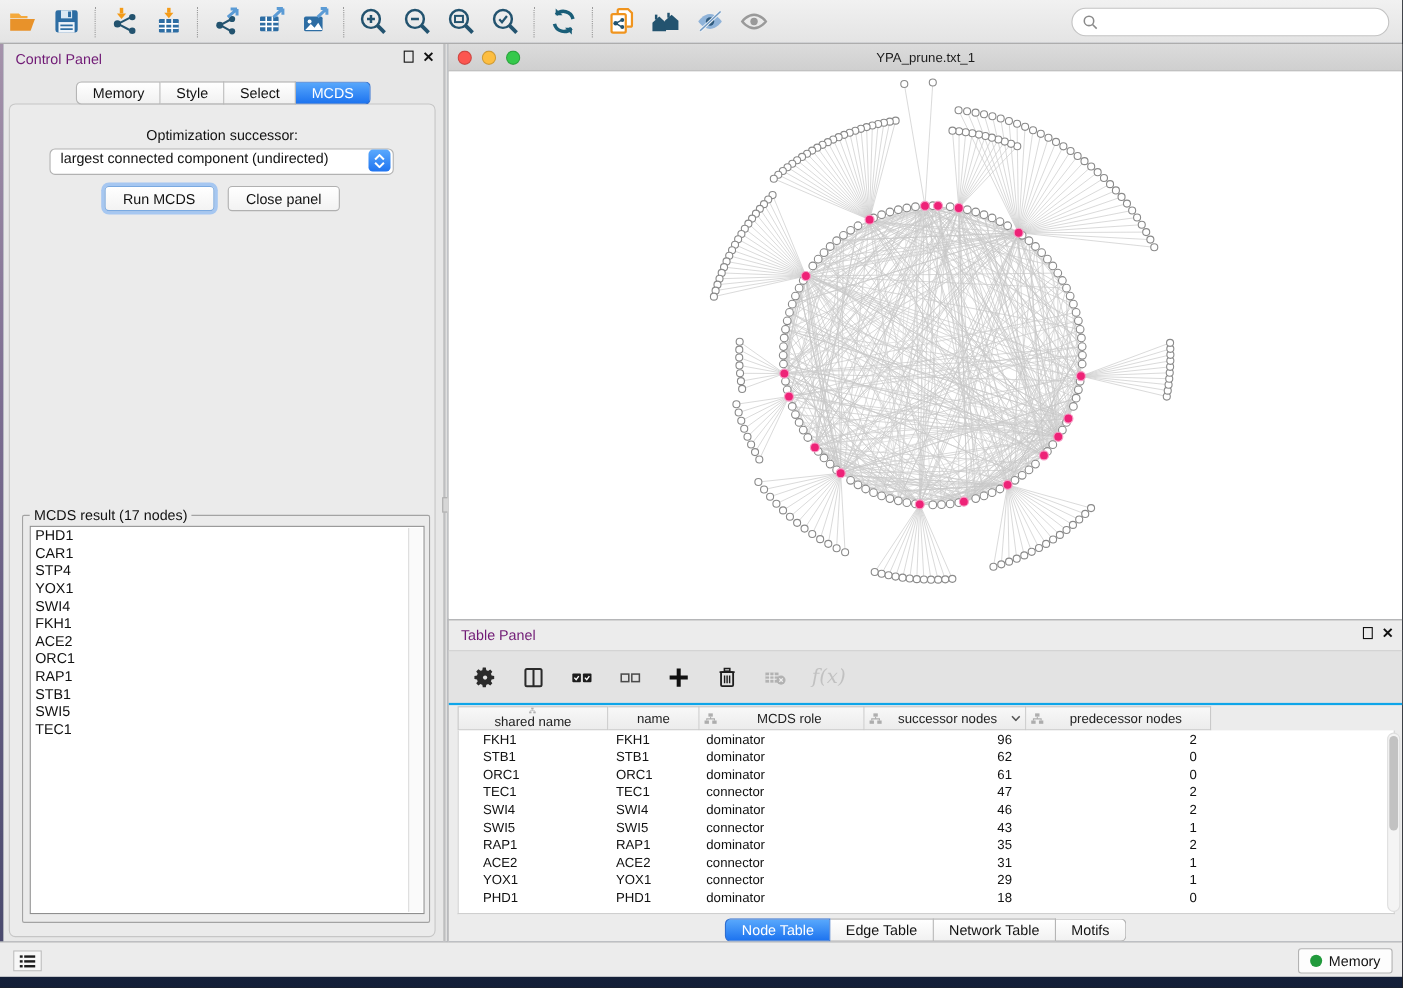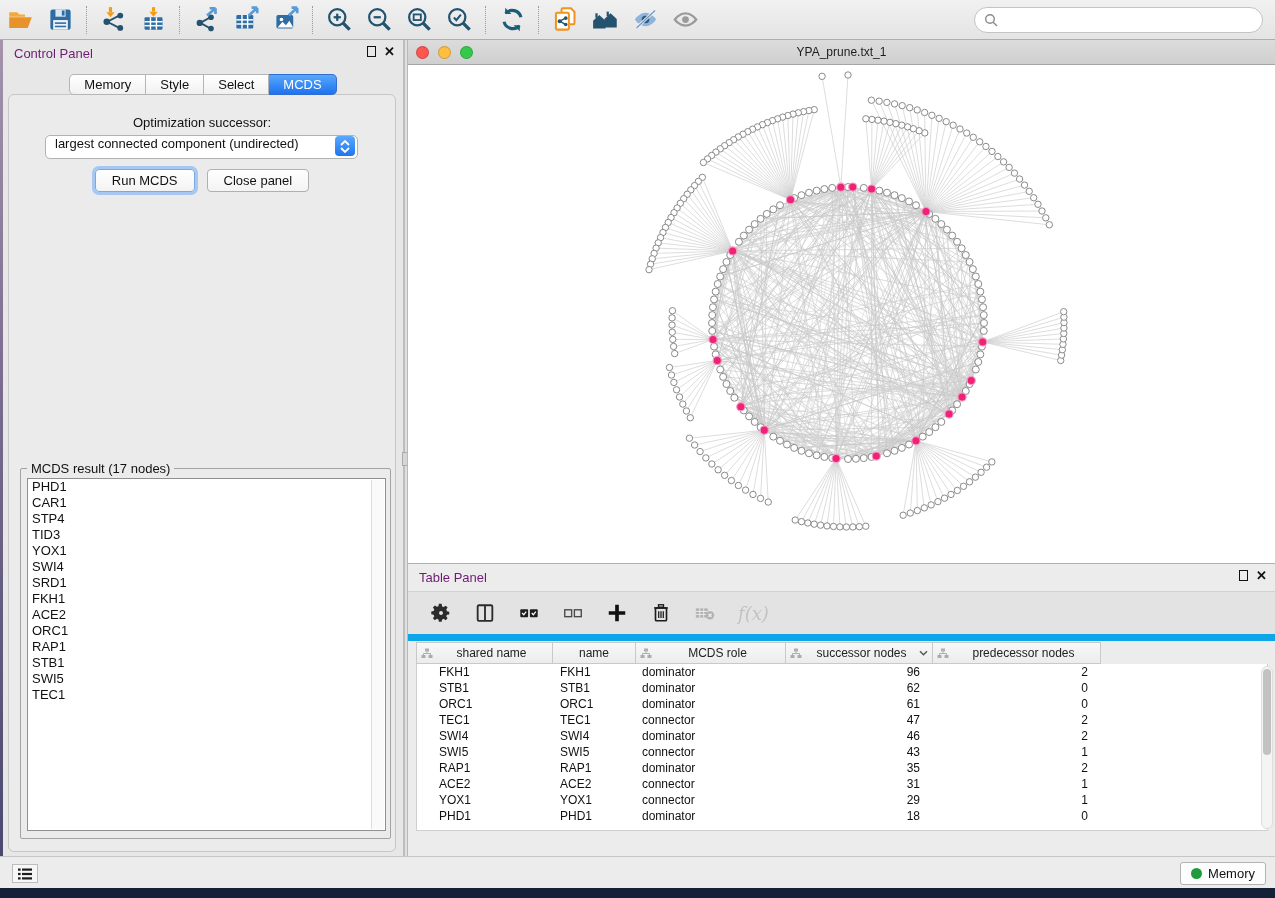--- a/index.html
+++ b/index.html
@@ -73,31 +73,31 @@
   .net-titlebar { position:relative; height:25px; background:linear-gradient(#dcdcdc,#cfcfcf);
     border-bottom:1px solid #a5a5a5; }
   .tl { position:absolute; top:6px; width:13px; height:13px; border-radius:50%; border:1px solid rgba(0,0,0,.18); }
   .net-title { position:absolute; width:100%; text-align:center; top:5px; font-size:12px; color:#1d1d1d; }
   .net-canvas { position:relative; width:866px; height:497px; background:#fff; }
 
   
   .table-panel { position:absolute; left:407px; top:563px; width:868px; height:293px;
     background:#ececec; border-left:1px solid #b9b9b9; border-top:1px solid #b0b0b0; }
   .tp-toolbar { position:absolute; left:0; top:27px; width:100%; height:50px;
-    background:#e3e3e3; border-top:1px solid #d2d2d2; border-bottom:7px solid #0ea5e9;
+    background:#e3e3e3; border-top:1px solid #d2d2d2; border-bottom:2px solid #0ea5e9;
     display:flex; align-items:center; padding-left:22px; gap:22px; }
   .tp-ico { display:flex; align-items:center; justify-content:center; }
   .tp-ico svg { width:22px; height:22px; }
   .tp-ico.dis { opacity:.45; }
   .fx { font-family:"DejaVu Serif", serif; font-style:italic; font-size:18px; color:#9a9a9a; }
 
   .tbl-head { position:absolute; left:8px; top:78px; height:22px; display:flex; }
   .th { background:linear-gradient(#f8f8f8,#ececec); border:1px solid #c9c9c9; border-left:none;
     display:flex; align-items:center; font-size:12px; color:#222; padding:0 4px; }
-  .th:first-child { border-left:1px solid #c9c9c9; }
+  .th:first-child { border-left:1px solid #c9c9c9;flex-direction:column; }
   .th .thlbl { flex:1; text-align:center; }
   .tree-ico { opacity:.55; margin-right:2px; }
   .tbl-body { position:absolute; left:8px; top:100px; width:852px; height:167px; background:#fff;
     border:1px solid #cfcfcf; border-top:none; overflow:hidden; }
   .trow { display:flex; height:16px; align-items:center; }
   .td { font-size:12px; color:#111; white-space:nowrap; overflow:hidden; }
   .td.num { text-align:right; padding-right:14px; }
   .vscroll { position:absolute; right:2px; top:102px; width:12px; height:163px; background:#f4f4f4;
     border:1px solid #dedede; border-radius:6px; }
   .vthumb { position:absolute; left:1px; top:2px; width:8px; height:86px; background:#c2c2c2; border-radius:5px; }
@@ -313,24 +313,22 @@
         <button class="pushbtn focus">Run MCDS</button>
         <button class="pushbtn">Close panel</button>
       </div>
       <div class="mcds-field">
         <span class="mcds-legend">MCDS result (17 nodes)</span>
         <div class="mcds-list" id="mcds-list">
           <div class="mcds-track"></div>
         <div class="mcds-item">PHD1</div>
             <div class="mcds-item">CAR1</div>
             <div class="mcds-item">STP4</div>
-            <div class="mcds-item">TID3</div>
             <div class="mcds-item">YOX1</div>
             <div class="mcds-item">SWI4</div>
-            <div class="mcds-item">SRD1</div>
             <div class="mcds-item">FKH1</div>
             <div class="mcds-item">ACE2</div>
             <div class="mcds-item">ORC1</div>
             <div class="mcds-item">RAP1</div>
             <div class="mcds-item">STB1</div>
             <div class="mcds-item">SWI5</div>
             <div class="mcds-item">TEC1</div>
           </div>
       </div>
     </div>
@@ -1436,20 +1434,26 @@
           <div class="td" style="width: 83px; padding-left: 6px;">PHD1</div>
           <div class="td" style="width: 150px; padding-left: 5px;">dominator</div>
           <div class="td num" style="width: 147px;">18</div>
           <div class="td num" style="width: 168px;">0</div>
         </div>
       </div>
     <div class="vscroll">
         <div class="vthumb"></div>
       </div>
 
+    <div class="tbl-tabs" id="tbl-tabs">
+        <div class="seg sel">Node Table</div>
+        <div class="seg">Edge Table</div>
+        <div class="seg">Network Table</div>
+        <div class="seg">Motifs</div>
+      </div>
   </div>
 
   <div class="status-bar">
     <span class="list-btn">
       <svg width="16" height="14" viewBox="0 0 16 14">
           <g fill="#1d1d1d">
             <rect x="1" y="1.5" width="2.6" height="2.2"></rect>
             <rect x="5" y="1.5" width="10" height="2.2"></rect>
             <rect x="1" y="5.9" width="2.6" height="2.2"></rect>
             <rect x="5" y="5.9" width="10" height="2.2"></rect>

